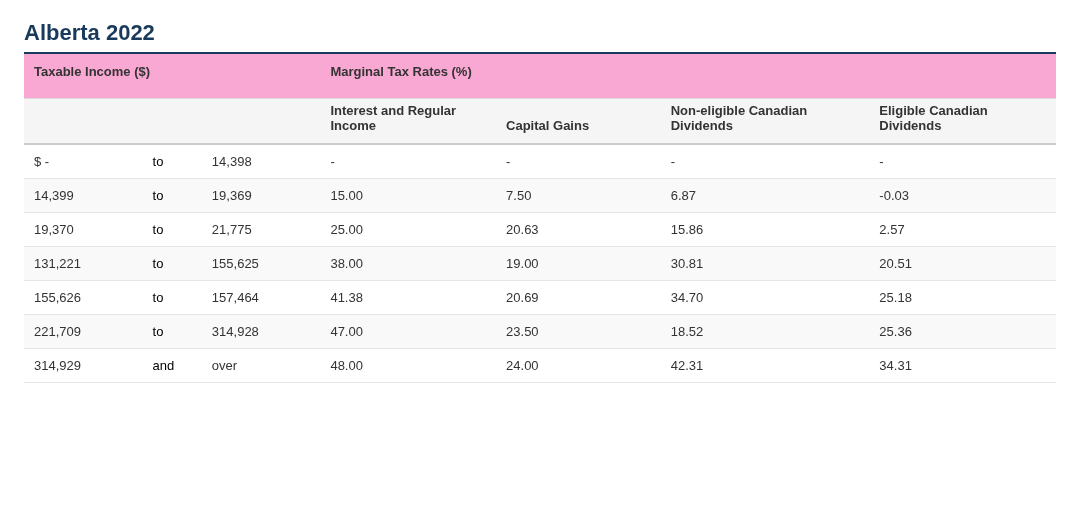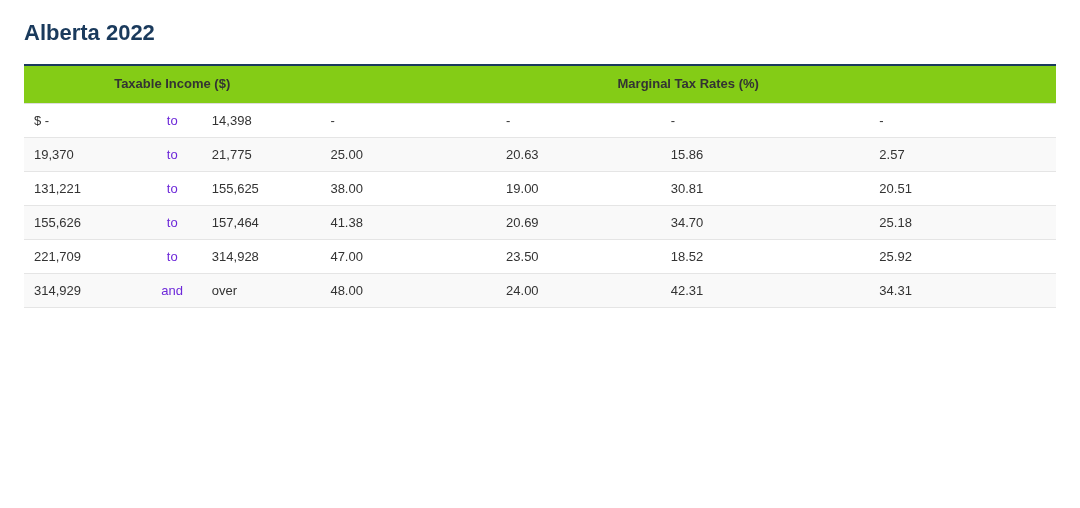--- a/index.html
+++ b/index.html
@@ -9,33 +9,33 @@
       background: #fff;
       color: #333;
       padding: 20px 24px;
       width: 1080px;
       min-height: 508px;
     }
     h1 {
       font-size: 22px;
       font-weight: 700;
       color: #1a3a5c;
-      margin-bottom: 18px;
+      margin-bottom: 6px;
     }
     table {
       width: 100%;
       border-collapse: collapse;
       border-top: 2px solid #1a3a5c;
     }
     thead tr:first-child th {
-      background: #84cc16;
+      background: #f9a8d4;
       font-weight: 700;
       color: #333;
-      padding: 10px 10px 12px 10px;
-      text-align: center;
+      padding: 10px 10px 19px 10px;
+      text-align: left;
       vertical-align: bottom;
       border-bottom: 1px solid #ddd;
       font-size: 13px;
     }
     thead tr:first-child th.taxable-income-header {
       width: 270px;
     }
     .subheader-row th {
       background: #f5f5f5;
       font-weight: 700;
@@ -55,48 +55,66 @@
     tbody tr:nth-child(odd) {
       background: #fff;
     }
     tbody td {
       padding: 9px 10px;
       color: #333;
       font-size: 13px;
       vertical-align: middle;
     }
     .col-from { width: 90px; }
-    .col-to-word { width: 45px; color: #6d28d9; text-align: center; }
+    .col-to-word { width: 45px; color: #000000; }
     .col-to-val { width: 90px; }
     .col-interest { width: 160px; }
     .col-capital { width: 150px; }
     .col-noneligible { width: 190px; }
     .col-eligible { width: 170px; }
   </style>
 </head>
 <body>
 
 <h1>Alberta 2022</h1>
 
 <table>
   <thead>
     <tr>
       <th colspan="3" class="taxable-income-header">Taxable Income ($)</th>
       <th colspan="4">Marginal Tax Rates (%)</th>
     </tr>
+    <tr class="subheader-row">
+      <th class="col-from"></th>
+      <th class="col-to-word"></th>
+      <th class="col-to-val"></th>
+      <th class="col-interest">Interest and Regular Income</th>
+      <th class="col-capital">Capital Gains</th>
+      <th class="col-noneligible">Non-eligible Canadian Dividends</th>
+      <th class="col-eligible">Eligible Canadian Dividends</th>
+    </tr>
   </thead>
   <tbody id="table-body">
   <tr>
         <td class="col-from">$ -</td>
         <td class="col-to-word">to</td>
         <td class="col-to-val">14,398</td>
         <td class="col-interest">-</td>
         <td class="col-capital">-</td>
         <td class="col-noneligible">-</td>
         <td class="col-eligible">-</td>
+      </tr>
+      <tr>
+        <td class="col-from">14,399</td>
+        <td class="col-to-word">to</td>
+        <td class="col-to-val">19,369</td>
+        <td class="col-interest">15.00</td>
+        <td class="col-capital">7.50</td>
+        <td class="col-noneligible">6.87</td>
+        <td class="col-eligible">-0.03</td>
       </tr>
       <tr>
         <td class="col-from">19,370</td>
         <td class="col-to-word">to</td>
         <td class="col-to-val">21,775</td>
         <td class="col-interest">25.00</td>
         <td class="col-capital">20.63</td>
         <td class="col-noneligible">15.86</td>
         <td class="col-eligible">2.57</td>
       </tr>
@@ -118,21 +136,21 @@
         <td class="col-noneligible">34.70</td>
         <td class="col-eligible">25.18</td>
       </tr>
       <tr>
         <td class="col-from">221,709</td>
         <td class="col-to-word">to</td>
         <td class="col-to-val">314,928</td>
         <td class="col-interest">47.00</td>
         <td class="col-capital">23.50</td>
         <td class="col-noneligible">18.52</td>
-        <td class="col-eligible">25.92</td>
+        <td class="col-eligible">25.36</td>
       </tr>
       <tr>
         <td class="col-from">314,929</td>
         <td class="col-to-word">and</td>
         <td class="col-to-val">over</td>
         <td class="col-interest">48.00</td>
         <td class="col-capital">24.00</td>
         <td class="col-noneligible">42.31</td>
         <td class="col-eligible">34.31</td>
       </tr>

